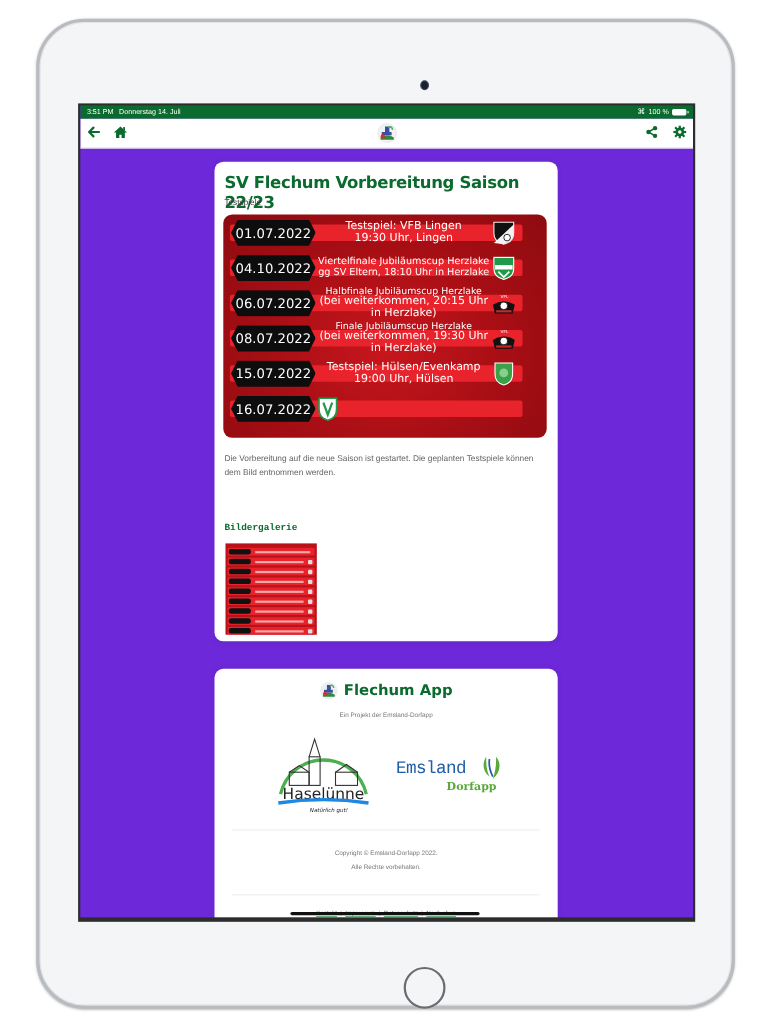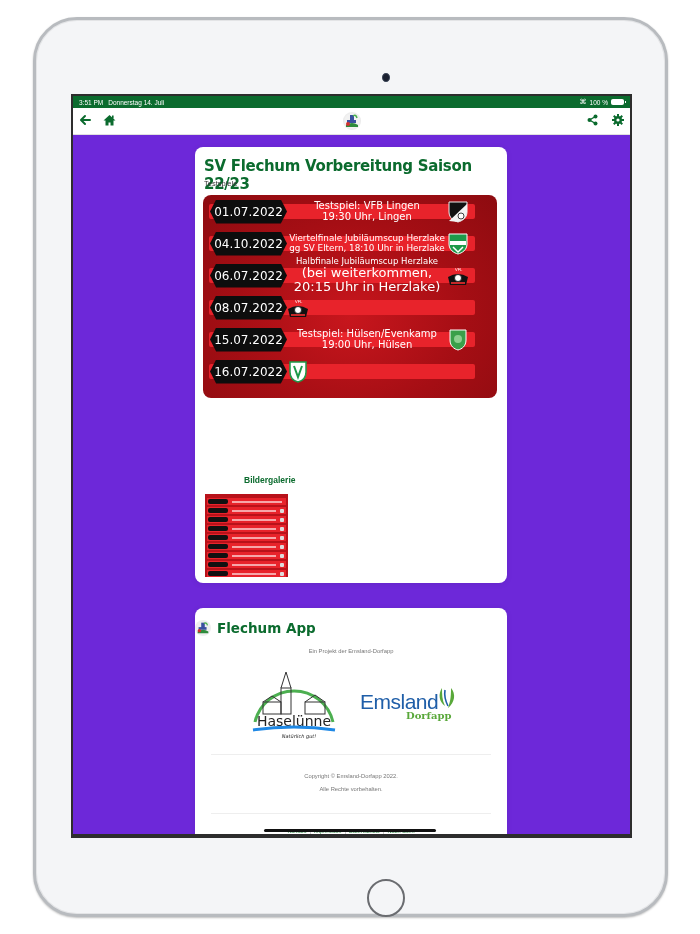--- a/index.html
+++ b/index.html
@@ -97,64 +97,64 @@
     clip-path: polygon(8% 0, 92% 0, 100% 50%, 92% 100%, 8% 100%, 0 50%);
   }
   .sched-text {
     flex: 1; text-align: center; color: #fff;
     font-family: "DejaVu Sans", sans-serif; line-height: 1.05;
     display: flex; flex-direction: column; justify-content: center;
   }
   .sched-text .l1 { font-size: 10px; }
   .sched-text .l2 { font-size: 10px; }
   .sched-text.small .l1 { font-size: 8.5px; }
-  .sched-text.small .l2 { font-size: 13px; }
+  .sched-text.small .l2 { font-size: 10px; }
   .sched-text.mid .l1, .sched-text.mid .l2 { font-size: 8.8px; }
   .sched-logo {
     width: 22px; height: 22px; margin-right: 6px; flex-shrink: 0;
   }
 
   .post-body {
     position: absolute; left: 9px; top: 263px; width: 295px;
     font-size: 7.6px; color: #666; line-height: 1.75;
   }
   .gallery-title {
     position: absolute; left: 9px; top: 328px;
-    font-family: Liberation Sans, sans-serif; font-weight: bold; font-size: 8.5px; color: #0b6b2e; margin-left: 40px;
+    font-family: Liberation Mono, monospace; font-weight: bold; font-size: 8.5px; color: #0b6b2e;
   }
   .gallery-thumb {
     position: absolute; left: 10px; top: 347px; width: 83px; height: 83px;
     background: #b8121a; overflow: hidden; cursor: pointer;
   }
   .thumb-row {
     position: absolute; left: 2px; right: 2px; height: 7px; background: #e8232b;
     display: flex; align-items: center;
   }
   .thumb-row .d { width: 20px; height: 5px; background: #111; margin-left: 1px; border-radius: 2px; }
   .thumb-row .t { flex: 1; height: 2px; margin: 0 4px; background: rgba(255,255,255,0.6); }
   .thumb-row .lg { width: 4px; height: 4px; background: #ddd; margin-right: 2px; border-radius: 1px; }
 
   
   .footer-brand {
     position: absolute; left: 0; right: 0; top: 12px;
-    display: flex; align-items: center; gap: 6px;
+    display: flex; justify-content: center; align-items: center; gap: 6px;
   }
   .footer-brand-logo { width: 16px; height: 16px; border-radius: 50%; background: #eee; overflow: hidden; }
   .footer-brand-name {
     font-family: "DejaVu Sans", sans-serif; font-weight: bold; font-size: 13.5px; color: #0b6b2e;
   }
   .footer-tagline {
     position: absolute; left: 0; right: 0; top: 40px; text-align: center;
     font-size: 5.8px; color: #777;
   }
   .partner-haseluenne { position: absolute; left: 54px; top: 58px; width: 90px; height: 76px; }
   .partner-emsland { position: absolute; left: 165px; top: 78px; width: 100px; height: 40px; }
   .emsland-word {
-    position: absolute; left: 0; top: 4px; font-family: Liberation Sans, sans-serif;
-    font-size: 21px; color: #1f5ea8; letter-spacing: -0.5px;
+    position: absolute; left: 0; top: 4px; font-family: Liberation Mono, monospace;
+    font-size: 16px; color: #1f5ea8; letter-spacing: -0.5px;
   }
   .dorfapp-word {
     position: absolute; left: 46px; top: 24px; font-family: "DejaVu Serif", serif;
     font-weight: bold; font-size: 10px; color: #59a83a;
   }
   .divider { position: absolute; left: 16px; right: 16px; height: 1px; background: #eeeeee; }
   .copyright {
     position: absolute; left: 0; right: 0; top: 162px; text-align: center;
     font-size: 5.8px; color: #777; line-height: 2.25;
   }
@@ -285,20 +285,24 @@
               <svg width="22" height="22" viewBox="0 0 22 22">
                   <path d="M1 12 Q11 6 21 12 L19 20 L3 20z" fill="#111"></path>
                   <circle cx="11" cy="13" r="3.5" fill="#fff" stroke="#111" stroke-width="0.8"></circle>
                   <rect x="4" y="17" width="14" height="2" fill="#c62828"></rect>
                   <text x="8" y="6" font-size="4" fill="#fff">VFL</text>
                 </svg>
             </div>
           </div>
           <div class="sched-row" style="top:105px">
             <div class="sched-date">08.07.2022</div>
+            <div class="sched-text small">
+                <span class="l1">Finale Jubiläumscup Herzlake</span>
+                <span class="l2">(bei weiterkommen, 19:30 Uhr in Herzlake)</span>
+              </div>
             <div class="sched-logo">
               <svg width="22" height="22" viewBox="0 0 22 22">
                   <path d="M1 12 Q11 6 21 12 L19 20 L3 20z" fill="#111"></path>
                   <circle cx="11" cy="13" r="3.5" fill="#fff" stroke="#111" stroke-width="0.8"></circle>
                   <rect x="4" y="17" width="14" height="2" fill="#c62828"></rect>
                   <text x="8" y="6" font-size="4" fill="#fff">VFL</text>
                 </svg>
             </div>
           </div>
           <div class="sched-row" style="top:137px">
@@ -318,20 +322,21 @@
             <div class="sched-date">16.07.2022</div>
             <div class="sched-logo">
               <svg width="22" height="22" viewBox="0 0 22 22">
                   <path d="M3 1h16v10c0 6-4 9-8 10C7 20 3 17 3 11z" fill="#fff" stroke="#1e9a4a" stroke-width="1.5"></path>
                   <path d="M7 5l4 11 4-11" stroke="#1e9a4a" stroke-width="2" fill="none"></path>
                 </svg>
             </div>
           </div>
         </div>
 
+        <div class="post-body">Die Vorbereitung  auf die neue Saison ist gestartet. Die geplanten Testspiele können dem Bild entnommen werden.</div>
         <div class="gallery-title">Bildergalerie</div>
         <div class="gallery-thumb">
           <div class="thumb-row" style="top:4px">
               <div class="d"></div>
               <div class="t"></div>
             </div>
           <div class="thumb-row" style="top:13px">
               <div class="d"></div>
               <div class="t"></div>
               <div class="lg"></div>

